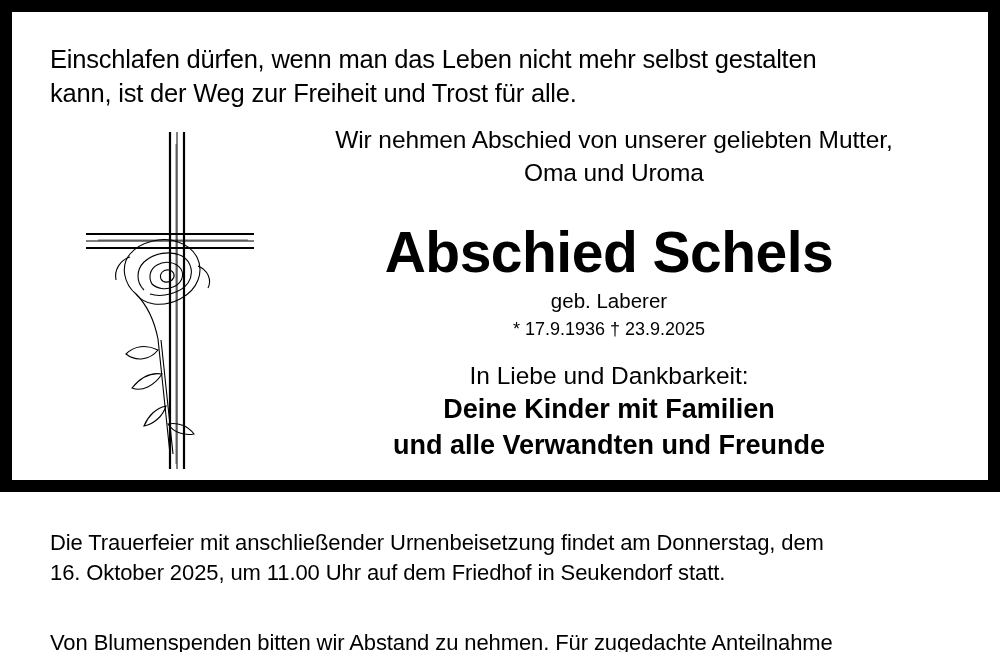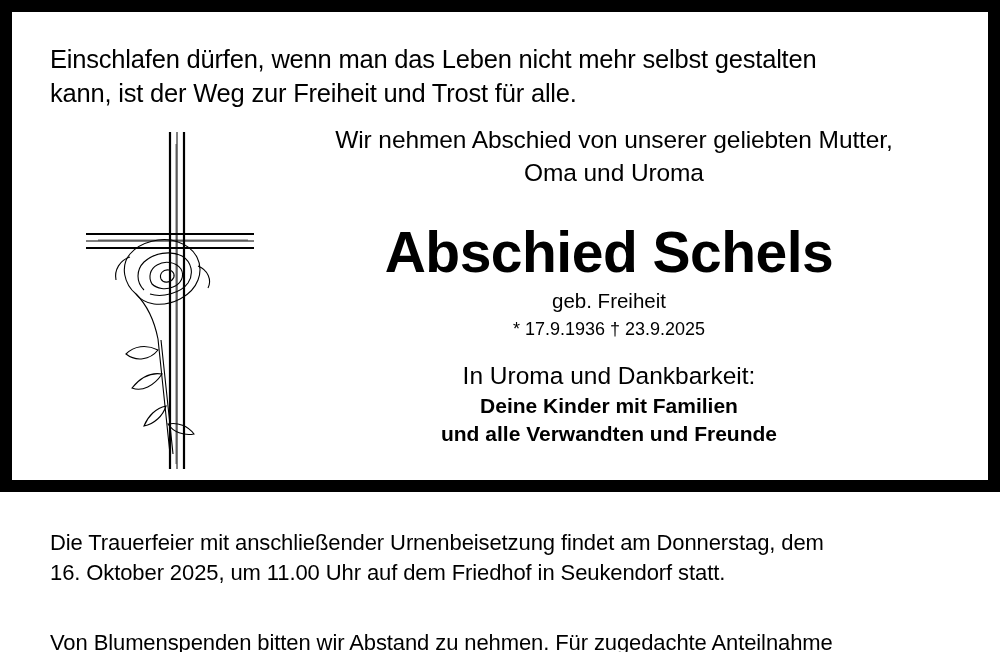--- a/index.html
+++ b/index.html
@@ -81,21 +81,21 @@
     padding-right: 10px;
   }
   .love-line {
     text-align: center;
     font-size: 24.5px;
     margin-top: 22px;
     padding-right: 10px;
   }
   .family-lines {
     text-align: center;
-    font-size: 21px;
+    font-size: 27px;
     font-weight: bold;
     line-height: 1.32;
     white-space: pre-line;
     margin-top: 2px;
     padding-right: 10px;
   }
   .footer {
     margin-top: 22px;
     font-size: 22px;
     line-height: 1.36;
@@ -151,23 +151,23 @@
             <path d="M72 133 C 62 136, 56 146, 58 156"></path>
             <path d="M140 142 C 150 146, 154 156, 150 164"></path>
           </g>
         </svg>
       </div>
 
       <div class="center-block">
         <div class="intro">Wir nehmen Abschied von unserer geliebten Mutter,
 Oma und Uroma</div>
         <div class="name">Abschied Schels</div>
-        <div class="maiden">geb. Freiheit</div>
+        <div class="maiden">geb. Laberer</div>
         <div class="dates">* 17.9.1936 † 23.9.2025</div>
-        <div class="love-line">In Uroma und Dankbarkeit:</div>
+        <div class="love-line">In Liebe und Dankbarkeit:</div>
         <div class="family-lines">Deine Kinder mit Familien
 und alle Verwandten und Freunde</div>
       </div>
 
     </div>
 
     <div class="footer">
       <div class="para1">Die Trauerfeier mit anschließender Urnenbeisetzung findet am Donnerstag, dem
 16. Oktober 2025, um 11.00 Uhr auf dem Friedhof in Seukendorf statt.</div>
       <div class="para2">Von Blumenspenden bitten wir Abstand zu nehmen. Für zugedachte Anteilnahme

